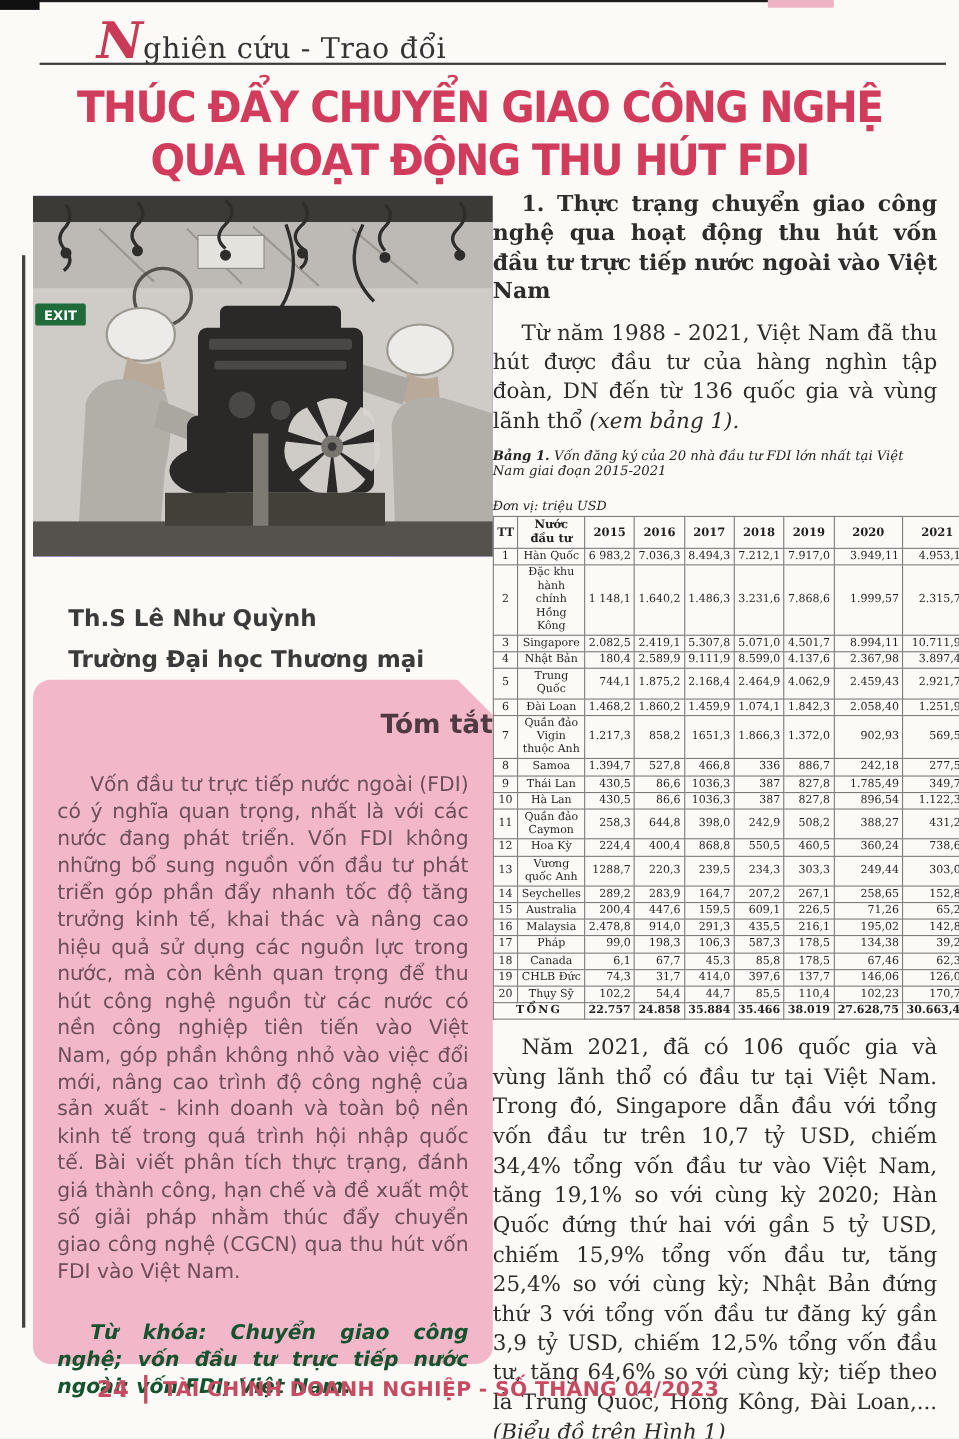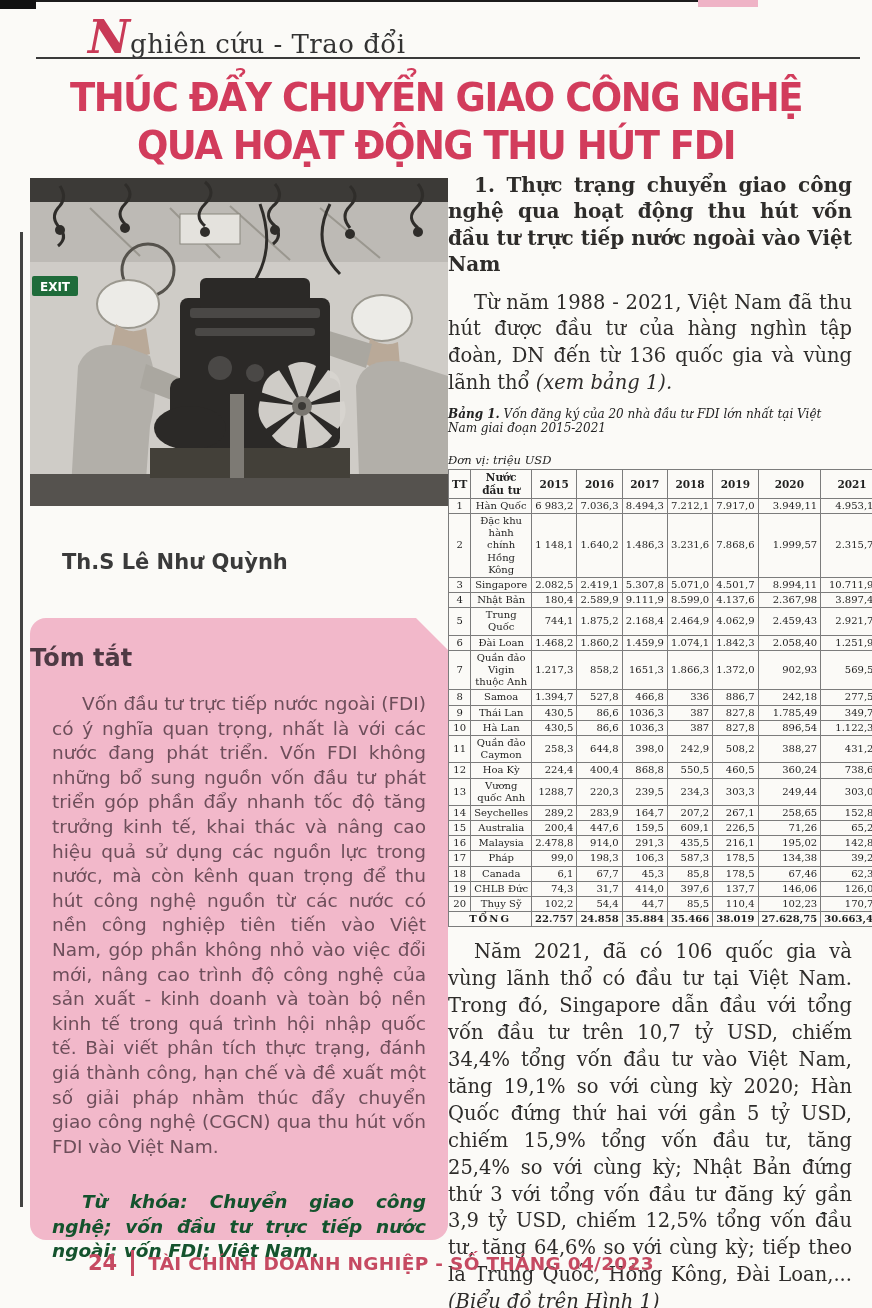--- a/index.html
+++ b/index.html
@@ -19,23 +19,23 @@
          font-family:"DejaVu Sans","Liberation Sans",sans-serif;font-weight:bold;
          font-size:37px;line-height:1.22;letter-spacing:-1.5px;color:#d23c5c;transform:scaleY(1.06);transform-origin:top center;}
   
   .photo{position:absolute;left:30px;top:178px;width:418px;height:328px;background:#8b5cf6;}
   .photo svg{display:block;width:100%;height:100%;}
   .author{position:absolute;left:62px;top:544px;font-family:"DejaVu Sans",sans-serif;font-weight:bold;
           font-size:21px;color:#3a3a3a;line-height:1.75;}
   .abstract{position:absolute;left:30px;top:618px;width:418px;height:622px;background:#f2b8ca;border-radius:16px;}
   .abstract .fold{position:absolute;right:-1px;top:-1px;width:34px;height:34px;background:#fbfaf7;
                   clip-path:polygon(0 0,100% 0,100% 100%);}
-  .abstract h3{margin:0;padding-top:26px;text-align:left;font-family:"DejaVu Sans",sans-serif;
+  .abstract h3{margin:0;padding-top:26px;text-align:right;font-family:"DejaVu Sans",sans-serif;
                font-size:24px;color:#4f3a44;}
-  .abstract .body{margin:20px 22px 0 22px;font-family:"DejaVu Sans",sans-serif;font-size:18.5px;
+  .abstract .body{margin:30px 22px 0 22px;font-family:"DejaVu Sans",sans-serif;font-size:18.5px;
                   line-height:1.33;color:#6d4e5a;text-align:justify;text-indent:30px;}
   .abstract .keywords{margin:31px 22px 0 22px;font-family:"DejaVu Sans",sans-serif;font-weight:bold;font-style:italic;
                   font-size:18.5px;line-height:1.33;color:#14532d;text-align:justify;text-indent:30px;}
   
   .rcol{position:absolute;left:448px;top:172px;width:404px;}
   .sec-head{font-weight:bold;font-size:20px;line-height:1.32;text-align:justify;text-indent:26px;margin:0;}
   .para{font-size:19.5px;line-height:1.38;text-align:justify;text-indent:26px;margin:12px 0 0 0;}
   .tbl-caption{margin:10px 0 0 0;font-size:12px;font-style:italic;color:#222;}
   .tbl-caption b{font-weight:bold;}
   .tbl-unit{margin:18px 2px 2px 0;font-size:11.5px;font-style:italic;text-align:left;color:#222;}
@@ -145,20 +145,21 @@
       </g>
 
       <rect x="0" y="296" width="418" height="32" fill="#55524e"></rect>
       <rect x="120" y="270" width="200" height="30" fill="#434039"></rect>
       <rect x="200" y="216" width="14" height="84" fill="#7d7a74"></rect>
     </svg>
   </div>
 
   <div class="author">
     <div>Th.S Lê Như Quỳnh</div>
+    <div>Trường Đại học Thương mại</div>
   </div>
 
   <div class="abstract">
     <div class="fold"></div>
     <h3>Tóm tắt</h3>
     <p class="body">Vốn đầu tư trực tiếp nước ngoài (FDI) có ý nghĩa quan trọng, nhất là với các nước đang phát triển. Vốn FDI không những bổ sung nguồn vốn đầu tư phát triển góp phần đẩy nhanh tốc độ tăng trưởng kinh tế, khai thác và nâng cao hiệu quả sử dụng các nguồn lực trong nước, mà còn kênh quan trọng để thu hút công nghệ nguồn từ các nước có nền công nghiệp tiên tiến vào Việt Nam, góp phần không nhỏ vào việc đổi mới, nâng cao trình độ công nghệ của sản xuất - kinh doanh và toàn bộ nền kinh tế trong quá trình hội nhập quốc tế. Bài viết phân tích thực trạng, đánh giá thành công, hạn chế và đề xuất một số giải pháp nhằm thúc đẩy chuyển giao công nghệ (CGCN) qua thu hút vốn FDI vào Việt Nam.</p>
     <p class="keywords">Từ khóa: Chuyển giao công nghệ; vốn đầu tư trực tiếp nước ngoài; vốn FDI; Việt Nam.</p>
   </div>
 
   <div class="rcol">

